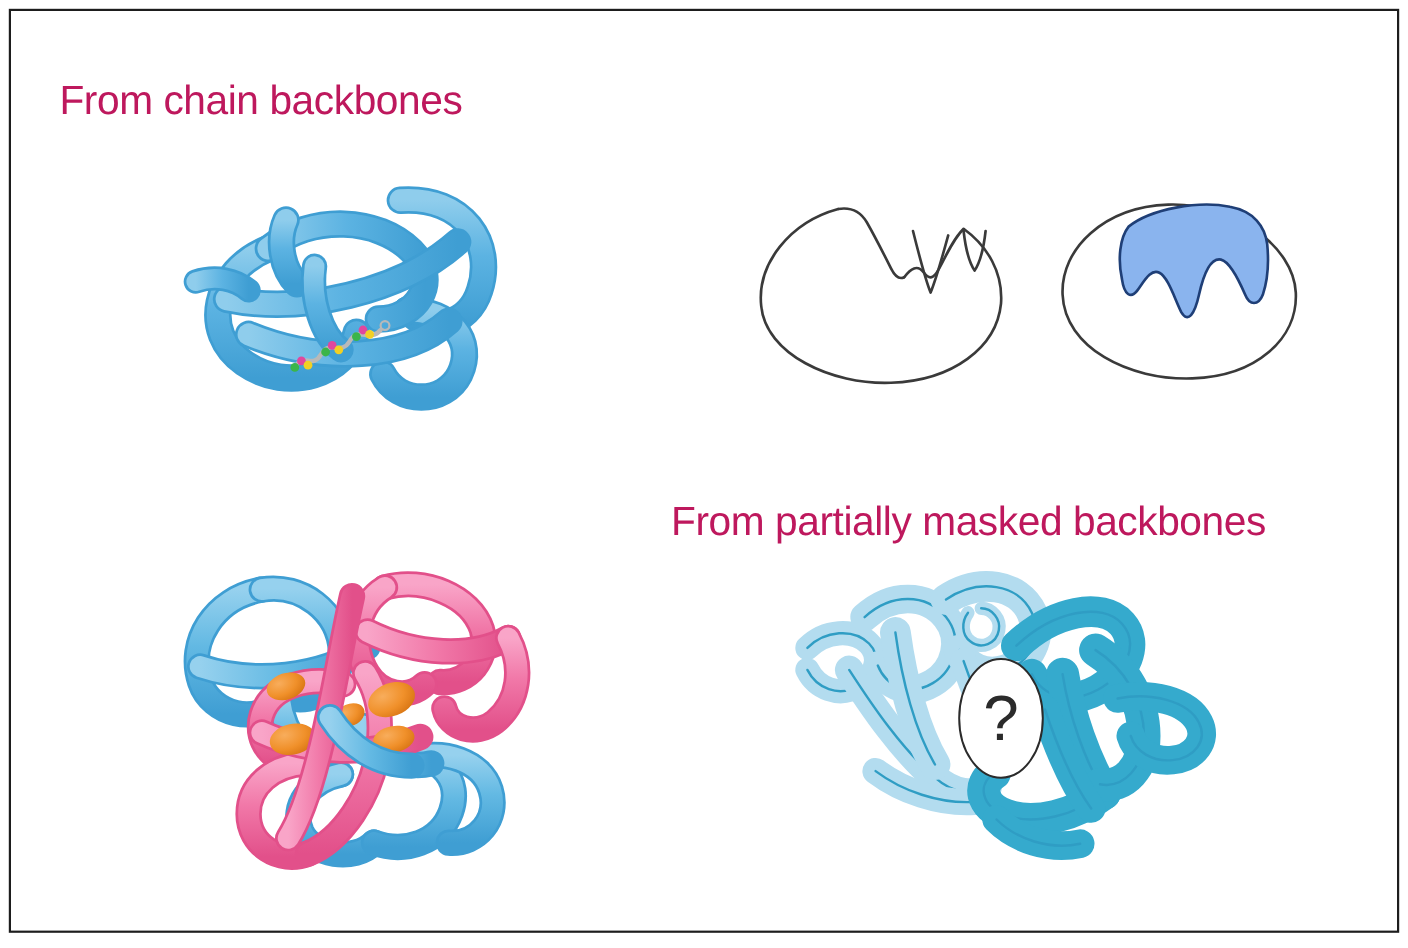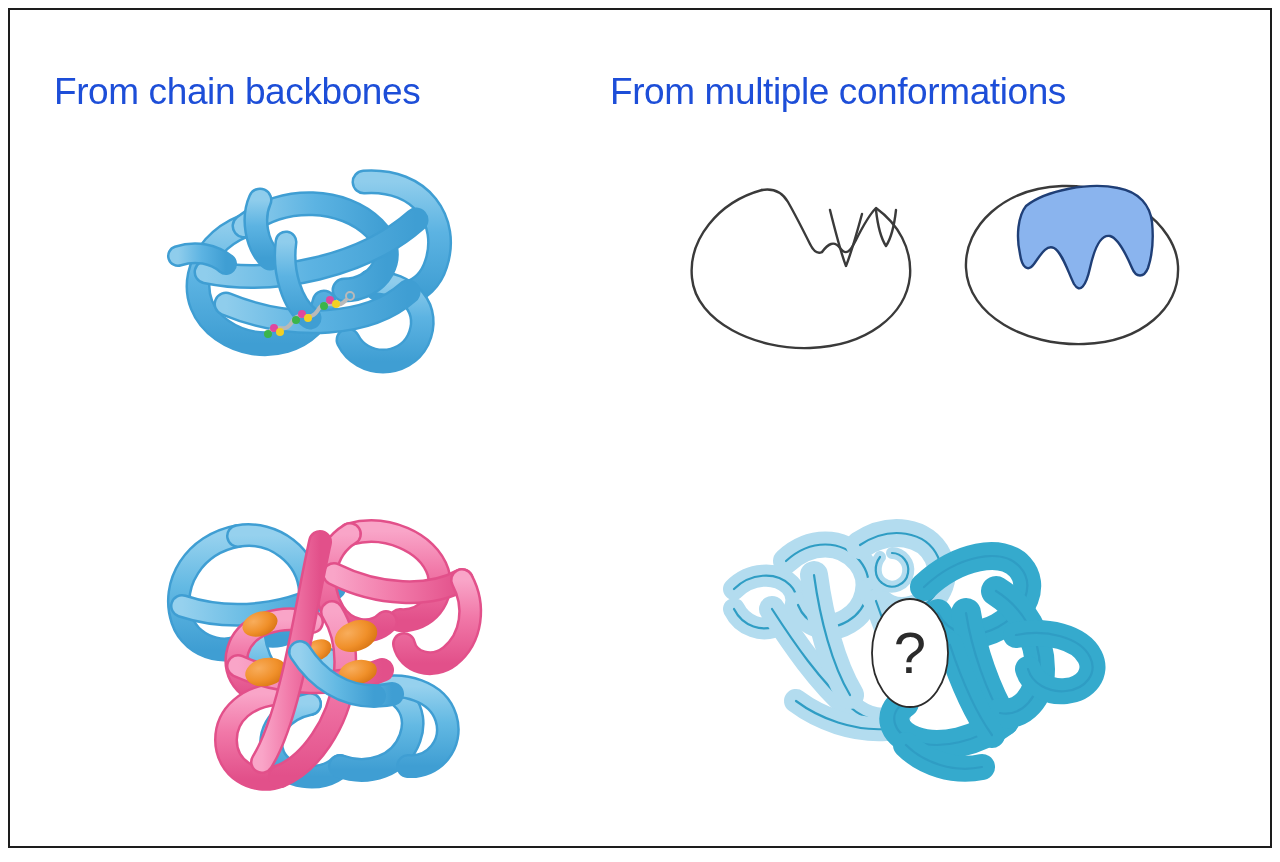--- a/index.html
+++ b/index.html
@@ -31,21 +31,21 @@
   }
   .panel {
     position: absolute;
     box-sizing: border-box;
   }
   .panel-label {
     position: absolute;
     font-family: "Liberation Sans", sans-serif;
     font-size: 37px;
     font-weight: 400;
-    color: #1d4ed8;
+    color: #be185d;
     letter-spacing: -0.4px;
     white-space: nowrap;
     line-height: 1.1;
   }
   .panel-art {
     position: absolute;
   }
   
   #panel-chain        { left: 14px;  top: 14px;  width: 596px; height: 416px; }
   #panel-conformations{ left: 610px; top: 14px;  width: 660px; height: 416px; }
@@ -130,21 +130,20 @@
           <circle cx="160" cy="152" r="4" fill="#3bb54a"></circle>
           <circle cx="166" cy="146" r="4" fill="#e0479e"></circle>
           <circle cx="172" cy="150" r="4" fill="#f2d024"></circle>
           <circle cx="186" cy="142" r="4" fill="none" stroke="#b9b9b9" stroke-width="2"></circle>
         </g>
       </svg>
     </div>
   </div>
 
   <div class="panel" id="panel-conformations">
-    <div class="panel-label" id="label-conformations">From multiple conformations</div>
 
     <div class="panel-art" id="art-conformations">
       <svg width="540" height="230" viewBox="0 0 540 230">
 
         <g>
           <path d="M92 46
                    C 48 58 18 96 22 134
                    C 26 178 86 206 140 204
                    C 196 202 236 172 240 132
                    C 242 104 228 80 206 64
@@ -285,20 +284,21 @@
           <g>
             <path d="M158 142 C 176 170 202 186 232 186" stroke="#3f9ed3" stroke-width="24"></path>
             <path d="M158 142 C 176 170 202 186 232 186" stroke="url(#tubeBlue2H)" stroke-width="19"></path>
           </g>
         </g>
       </svg>
     </div>
   </div>
 
   <div class="panel" id="panel-masked">
+    <div class="panel-label" id="label-masked">From partially masked backbones</div>
 
     <div class="panel-art" id="art-masked">
       <svg width="400" height="290" viewBox="0 0 400 290">
 
         <g fill="none" stroke-linecap="round" stroke-linejoin="round">
           <path d="M24 84 C 40 68 66 66 80 80 C 92 92 86 110 72 118 C 52 130 32 120 24 104" stroke="#b3dcef" stroke-width="22"></path>
           <path d="M24 84 C 40 68 66 66 80 80 C 92 92 86 110 72 118 C 52 130 32 120 24 104" stroke="#2f9dc4" stroke-width="2.2" fill="none"></path>
 
           <path d="M62 104 C 84 138 110 176 140 202 C 156 216 176 220 188 210" stroke="#b3dcef" stroke-width="26"></path>
           <path d="M62 104 C 84 138 110 176 140 202 C 156 216 176 220 188 210" stroke="#2f9dc4" stroke-width="2.2" fill="none"></path>

